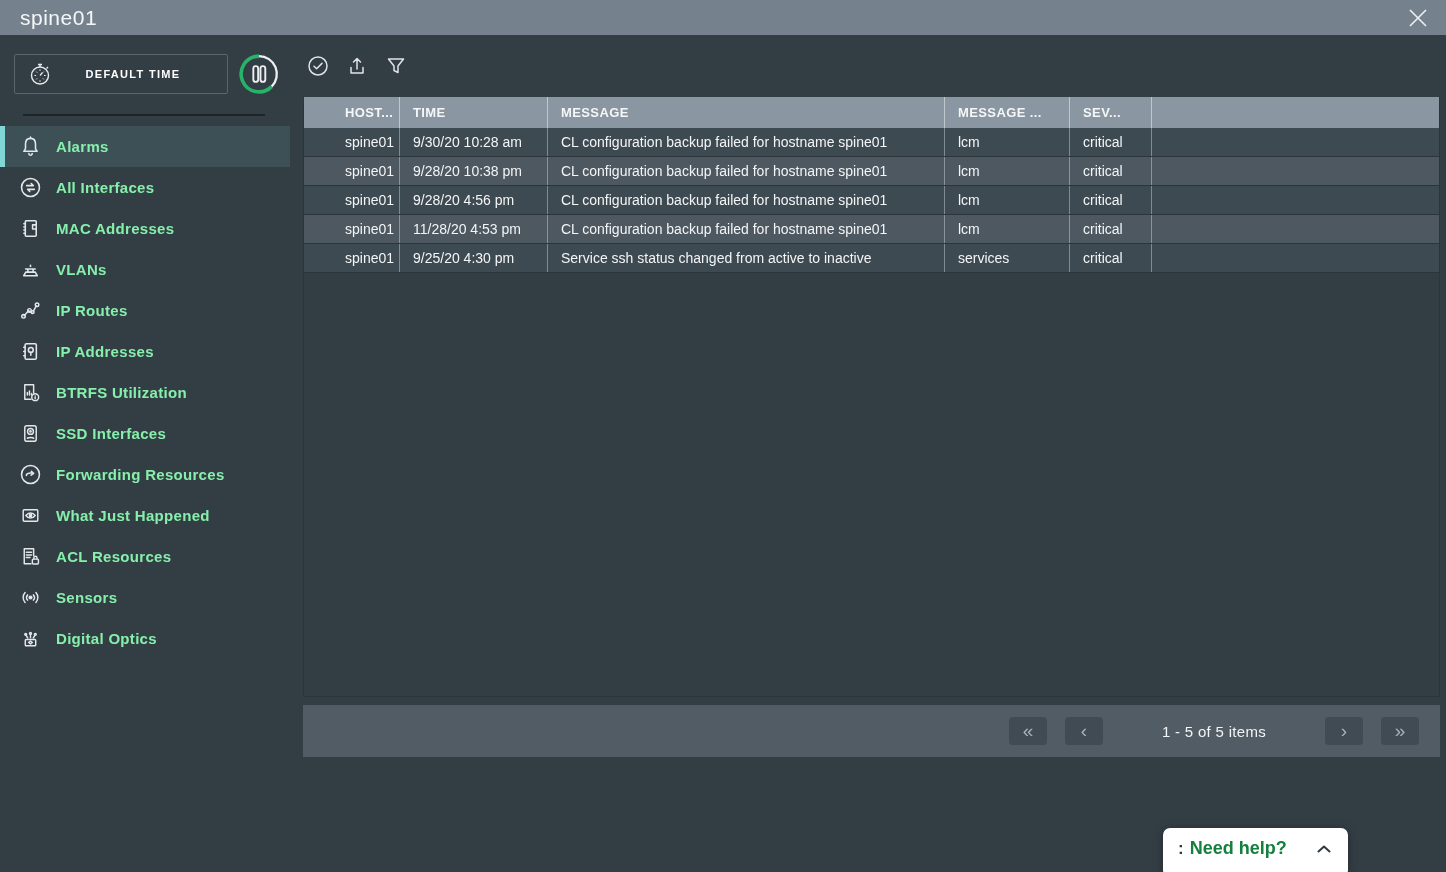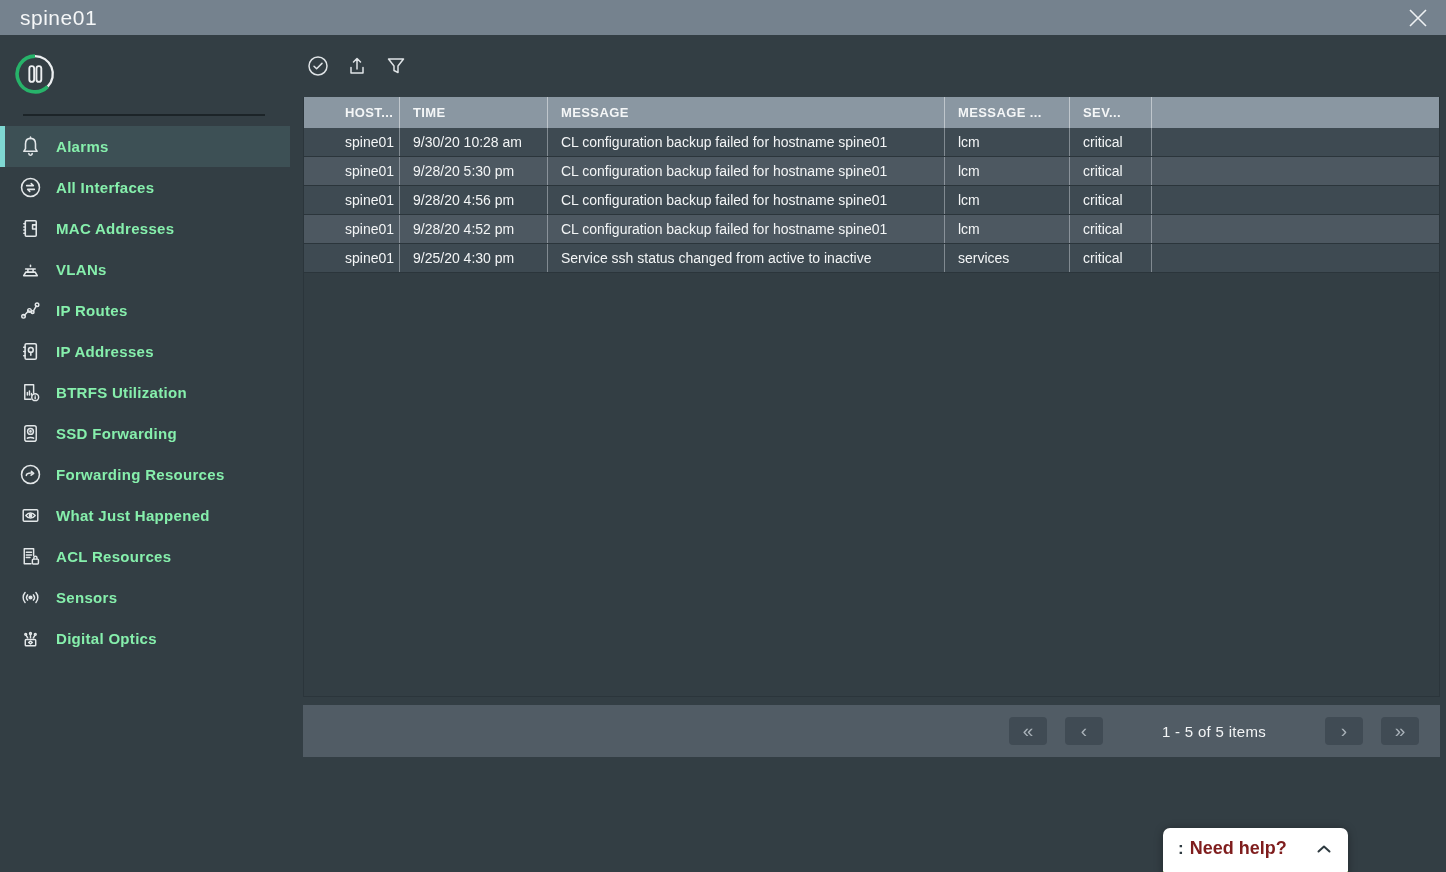--- a/index.html
+++ b/index.html
@@ -84,37 +84,48 @@
   
   .help-btn {
     position:absolute; right:98px; bottom:-6px;
     width:185px; height:50px; background:#ffffff;
     border-radius:7px; border-bottom:5px solid #76c50f;
     box-shadow:0 1px 8px rgba(0,0,0,.35);
     display:flex; align-items:center; padding:0 16px 4px 15px;
     cursor:pointer;
   }
   .help-colon { color:#2e3a40; font-size:17px; font-weight:bold; margin-right:6px; }
-  .help-label { flex:1; color:#7f1d1d; font-size:18px; font-weight:600; }
+  .help-label { flex:1; color:#15803d; font-size:18px; font-weight:600; }
 </style>
 </head>
 <body>
 
 <div class="topbar">
   <div class="topbar-title">spine01</div>
   <div class="close-btn">
     <svg width="26" height="26" viewBox="0 0 26 26">
         <path d="M5 5 L21 21 M21 5 L5 21" stroke="#eef1f3" stroke-width="1.6"></path>
       </svg>
   </div>
 </div>
 
 <div class="sidebar">
 
   <div class="time-row">
+    <div class="time-btn">
+      <span>
+        <svg width="24" height="26" viewBox="0 0 24 26" fill="none" stroke="#e8ebed" stroke-width="1.4">
+          <circle cx="12" cy="14.5" r="8.5"></circle>
+          <path d="M10 3.5 h4 M12 3.5 v2.5 M18.5 7.5 l1.5-1.5"></path>
+          <path d="M12 14.5 l2.5-3" stroke-width="1.2"></path>
+          <path d="M12 8.3 v1.6 M12 19.2 v1.6 M6.5 14.5 h1.6 M16 14.5 h1.6 M8.2 10.6 l1 1 M15.8 10.6 l-1 1 M8.2 18.4 l1-1 M15.8 18.4 l-1-1" stroke-width="1"></path>
+        </svg>
+      </span>
+      <span class="time-label">DEFAULT TIME</span>
+    </div>
     <div class="pause-btn">
       <svg width="42" height="42" viewBox="0 0 40 40" fill="none">
         <path d="M20 3 A17 17 0 0 1 32.02 32.02" stroke="#eceff1" stroke-width="2.2"></path>
         <path d="M20 3 A17 17 0 1 0 32.02 32.02" stroke="#27b36a" stroke-width="3.4"></path>
         <rect x="14.6" y="12.5" width="4.6" height="15" rx="2.3" stroke="#eceff1" stroke-width="1.8"></rect>
         <rect x="21.4" y="12.5" width="4.6" height="15" rx="2.3" stroke="#eceff1" stroke-width="1.8"></rect>
       </svg>
     </div>
   </div>
 
@@ -202,21 +213,21 @@
 
   <div class="nav-item">
     <span class="nav-ic">
       <svg width="25" height="25" viewBox="0 0 24 24" fill="none" stroke="#e3e7e9" stroke-width="1.4" stroke-linecap="round">
         <rect x="6.5" y="4.5" width="11" height="15" rx="2"></rect>
         <circle cx="12" cy="10" r="2.8"></circle>
           <circle cx="12" cy="10" r=".6"></circle>
         <path d="M9 16.5 c1-.8 5-.8 6 0"></path>
       </svg>
     </span>
-    <span>SSD Forwarding</span>
+    <span>SSD Interfaces</span>
   </div>
 
   <div class="nav-item">
     <span class="nav-ic">
       <svg width="25" height="25" viewBox="0 0 24 24" fill="none" stroke="#e3e7e9" stroke-width="1.5" stroke-linecap="round" stroke-linejoin="round">
         <circle cx="12" cy="12" r="8.6"></circle>
         <path d="M8 13 c0-2.4 4.2-2.8 7-2.1 M15 10.9 l-2.2-2 M15 10.9 l-2.4 1.8"></path>
       </svg>
     </span>
     <span>Forwarding Resources</span>
@@ -307,37 +318,37 @@
     <div class="grid-row">
       <div class="cell col-0">spine01</div>
       <div class="cell col-1">9/30/20 10:28 am</div>
       <div class="cell col-2">CL configuration backup failed for hostname spine01</div>
       <div class="cell col-3">lcm</div>
       <div class="cell col-4">critical</div>
       <div class="cell col-5"></div>
     </div>
     <div class="grid-row">
       <div class="cell col-0">spine01</div>
-      <div class="cell col-1">9/28/20 5:30 pm</div>
+      <div class="cell col-1">9/28/20 10:38 pm</div>
       <div class="cell col-2">CL configuration backup failed for hostname spine01</div>
       <div class="cell col-3">lcm</div>
       <div class="cell col-4">critical</div>
       <div class="cell col-5"></div>
     </div>
     <div class="grid-row">
       <div class="cell col-0">spine01</div>
       <div class="cell col-1">9/28/20 4:56 pm</div>
       <div class="cell col-2">CL configuration backup failed for hostname spine01</div>
       <div class="cell col-3">lcm</div>
       <div class="cell col-4">critical</div>
       <div class="cell col-5"></div>
     </div>
     <div class="grid-row">
       <div class="cell col-0">spine01</div>
-      <div class="cell col-1">9/28/20 4:52 pm</div>
+      <div class="cell col-1">11/28/20 4:53 pm</div>
       <div class="cell col-2">CL configuration backup failed for hostname spine01</div>
       <div class="cell col-3">lcm</div>
       <div class="cell col-4">critical</div>
       <div class="cell col-5"></div>
     </div>
     <div class="grid-row">
       <div class="cell col-0">spine01</div>
       <div class="cell col-1">9/25/20 4:30 pm</div>
       <div class="cell col-2">Service ssh status changed from active to inactive</div>
       <div class="cell col-3">services</div>

